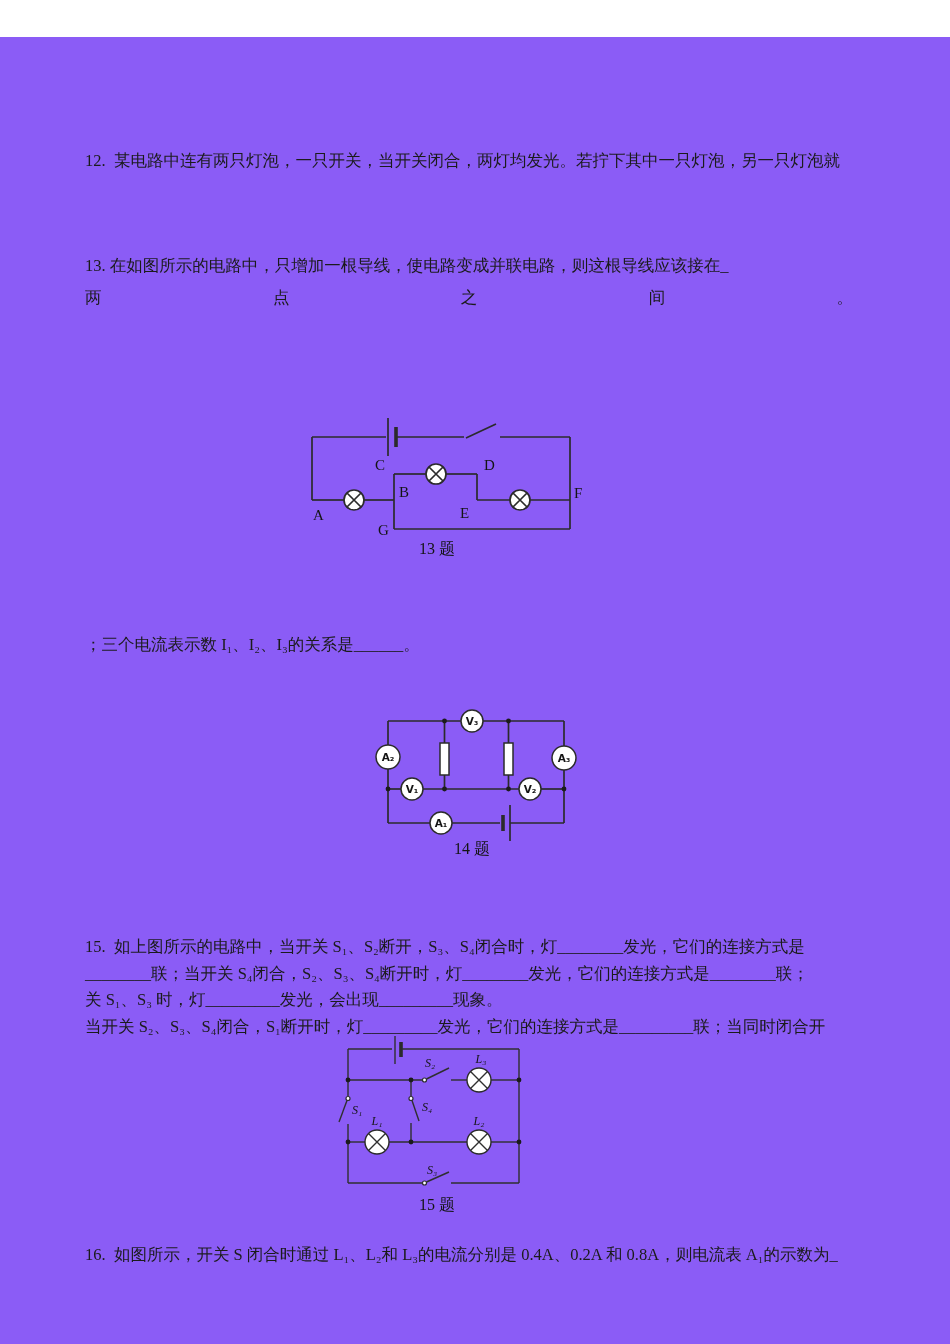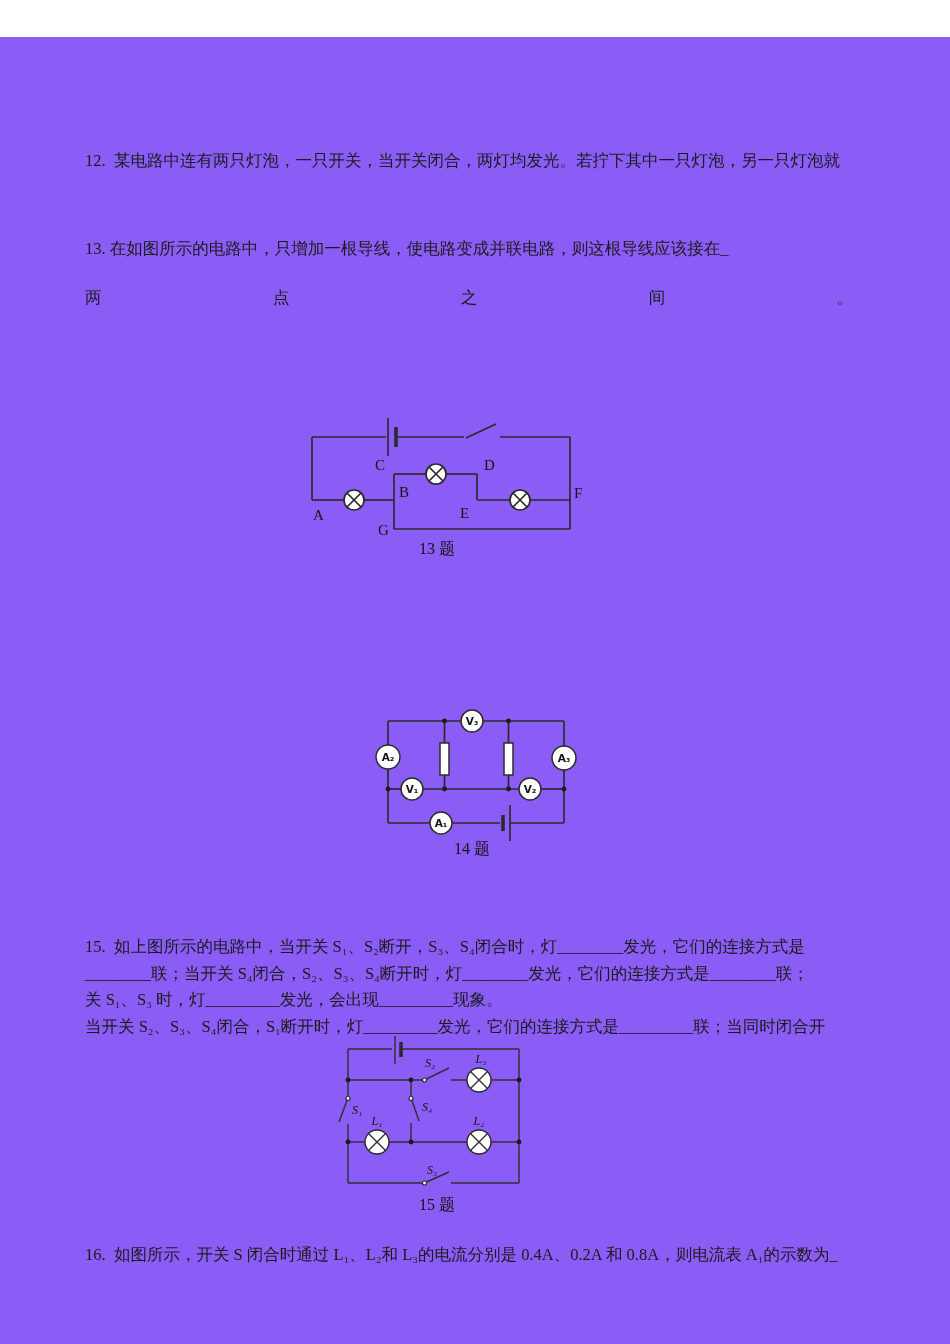--- a/index.html
+++ b/index.html
@@ -8,21 +8,21 @@
     width:950px;height:1344px;
     background:#8b5cf6;
     font-family:"Liberation Serif","DejaVu Serif",serif;
     color:#1b1b1b;
     overflow:hidden;
     margin-top:37px;
   }
   .qblock{position:absolute;left:85px;width:786px;}
   .line{white-space:pre;font-size:16.5px;}
   #q12 .line{line-height:31px;}
-  #q13-l1{position:absolute;left:85px;top:201px;}
+  #q13-l1{position:absolute;left:85px;top:218px;}
   #q13-spread{
     position:absolute;left:85px;top:250px;width:768px;
     display:flex;justify-content:space-between;
     font-size:16.5px;
   }
   #q14 .line{line-height:47px;}
   #q15 .line{line-height:26.5px;}
   #q16{position:absolute;left:85px;top:1207px;}
   svg{position:absolute;}
   svg text{font-family:"Liberation Serif","DejaVu Serif",serif;fill:#141414;}
@@ -94,20 +94,21 @@
     <text class="node-label" x="97" y="85">B</text>
     <text class="node-label" x="73" y="58">C</text>
     <text class="node-label" x="182" y="58">D</text>
     <text class="node-label" x="158" y="106">E</text>
     <text class="node-label" x="272" y="86">F</text>
     <text class="node-label" x="76" y="123">G</text>
     <text class="caption" x="135" y="142" text-anchor="middle">13 题</text>
   </svg>
 
   <div id="q14" class="qblock" style="top:584px;">
+    <div class="line">；三个电流表示数 I₁、I₂、I₃的关系是______。</div>
   </div>
 
   <svg viewBox="0 0 210 158" width="210" height="158" style="left:372px;top:664px;">
 
     <path class="wire" d="M16,20 H89"></path>
     <path class="wire" d="M111,20 H192"></path>
     <circle class="meter" cx="100" cy="20" r="11"></circle>
     <text class="meter-label" x="100" y="24" text-anchor="middle">V₃</text>
 
     <path class="wire" d="M16,20 V44"></path>

